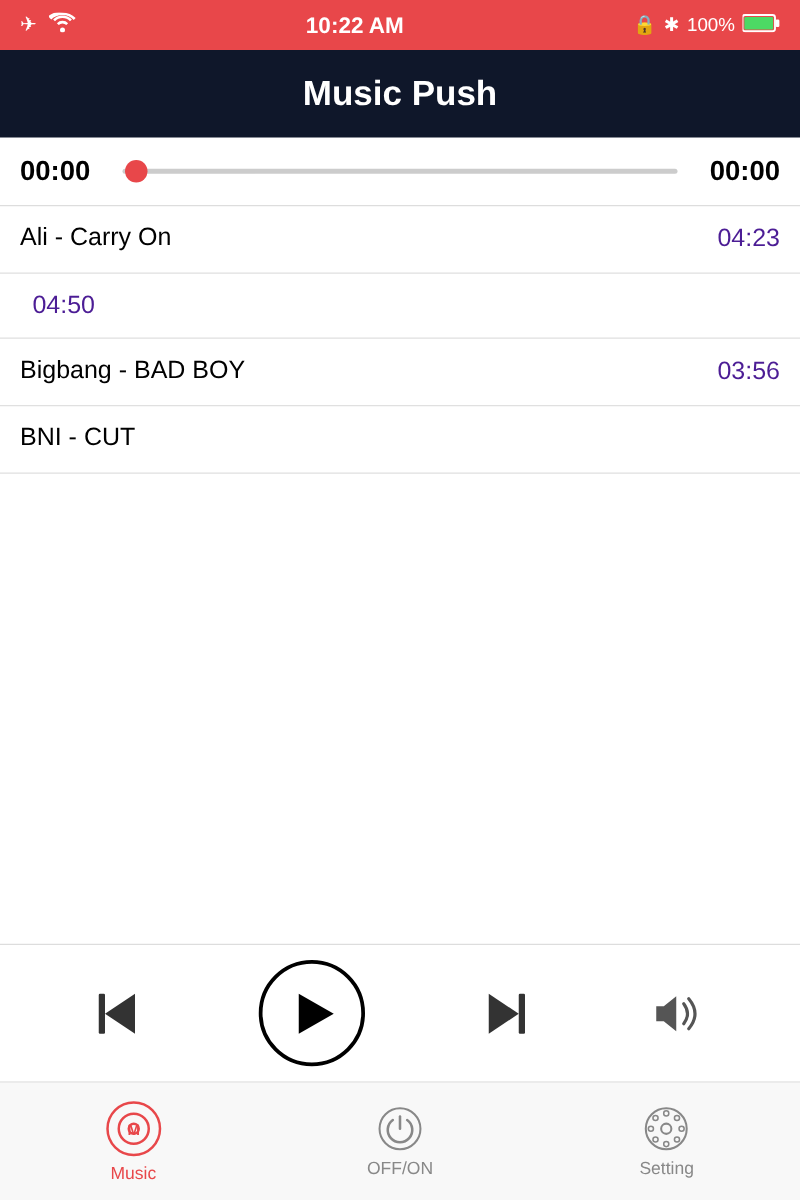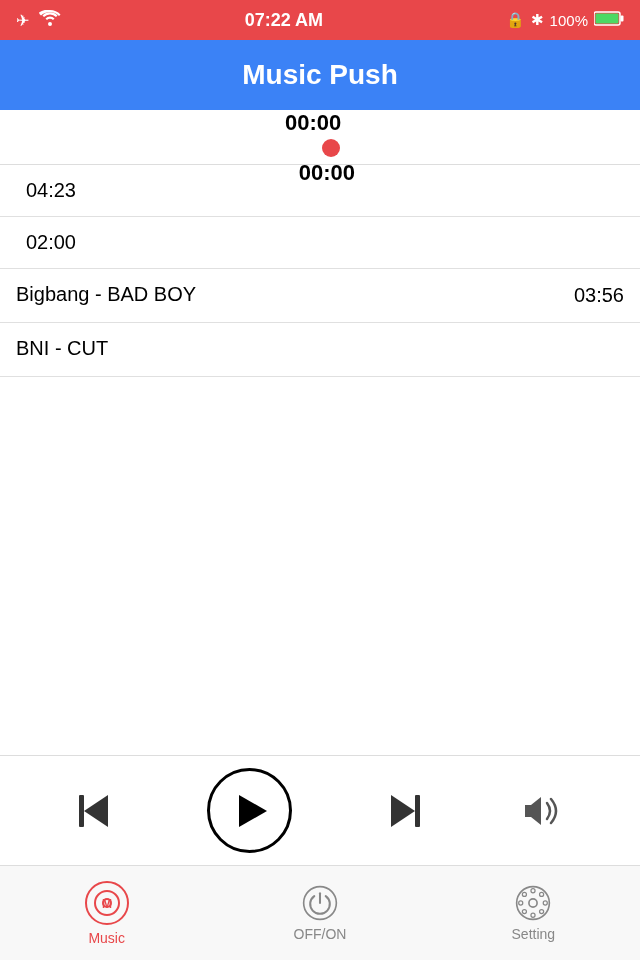--- a/index.html
+++ b/index.html
@@ -24,40 +24,39 @@
       font-size: 16px;
       font-weight: 500;
     }
     .status-left { display: flex; align-items: center; gap: 10px; }
     .status-center { font-size: 18px; font-weight: 600; }
     .status-right { display: flex; align-items: center; gap: 6px; font-size: 15px; }
 
     
     .header {
       height: 70px;
-      background: #3b82f6;
+      background: #0f172a;
       display: flex;
       align-items: center;
       justify-content: center;
     }
     .header-title {
       color: white;
       font-size: 28px;
       font-weight: 600;
     }
 
     
     .progress-bar-section {
       height: 55px;
       display: flex;
       align-items: center;
       padding: 0 16px;
       gap: 12px;
       border-bottom: 1px solid #ddd;
-      flex-direction: column;
     }
     .time-label {
       font-size: 22px;
       font-weight: 600;
       color: #000;
       min-width: 70px;
     }
     .time-label.right { text-align: right; }
     .slider-container {
       flex: 1;
@@ -92,21 +91,21 @@
     .song-item {
       display: flex;
       align-items: center;
       padding: 14px 16px;
       border-bottom: 1px solid #e0e0e0;
       justify-content: space-between;
     }
     .song-info { display: flex; flex-direction: column; gap: 2px; }
     .song-title { font-size: 20px; color: #000; font-weight: 400; }
     .song-artist { font-size: 16px; color: #999; }
-    .song-duration { font-size: 20px; color: #000000; min-width: 60px; text-align: right; }
+    .song-duration { font-size: 20px; color: #4c1d95; min-width: 60px; text-align: right; }
 
     
     .player-controls {
       height: 110px;
       border-top: 1px solid #ddd;
       display: flex;
       align-items: center;
       justify-content: space-around;
       padding: 0 30px;
       background: #fff;
@@ -204,21 +203,21 @@
 
 <div class="status-bar">
   <div class="status-left">
     <span>✈</span>
     <span>
       <svg width="22" height="16" viewBox="0 0 22 16" fill="white">
         <path d="M11 12a2 2 0 1 1 0 4 2 2 0 0 1 0-4zm-4.5-3.5a6.3 6.3 0 0 1 9 0l-1.5 1.5a4.2 4.2 0 0 0-6 0L6.5 8.5zm-3-3a10.5 10.5 0 0 1 15 0l-1.5 1.5a8.4 8.4 0 0 0-12 0L3.5 5.5zM0 2.5A14.7 14.7 0 0 1 11 0c4.1 0 7.8 1.7 10.5 4.4L20 5.9A12.6 12.6 0 0 0 11 2C7.5 2 4.3 3.3 2 5.6L.5 4.1z"></path>
       </svg>
     </span>
   </div>
-  <div class="status-center">07:22 AM</div>
+  <div class="status-center">10:22 AM</div>
   <div class="status-right">
     <span>🔒</span>
     <span>✱</span>
     <span>100%</span>
     <span>
       <svg width="30" height="15" viewBox="0 0 30 15">
         <rect x="0" y="1" width="26" height="13" rx="2" ry="2" fill="none" stroke="white" stroke-width="1.5"></rect>
         <rect x="26.5" y="4.5" width="3" height="6" rx="1" fill="white"></rect>
         <rect x="1.5" y="2.5" width="23" height="10" rx="1" fill="#4cd964"></rect>
       </svg>
@@ -236,24 +235,28 @@
     <span class="time-label">00:00</span>
     <div class="slider-container">
       <div class="slider-track"></div>
       <div class="slider-thumb"></div>
     </div>
     <span class="time-label right">00:00</span>
   </div>
 
   <div class="song-list">
   <div class="song-item">
+      <div class="song-info">
+        <span class="song-title">Ali - Carry On</span>
+        <span class="song-artist"><unknown></unknown></span>
+      </div>
       <span class="song-duration">04:23</span>
     </div>
       <div class="song-item">
-      <span class="song-duration">02:00</span>
+      <span class="song-duration">04:50</span>
     </div>
       <div class="song-item">
       <div class="song-info">
         <span class="song-title">Bigbang - BAD BOY</span>
         <span class="song-artist"><unknown></unknown></span>
       </div>
       <span class="song-duration">03:56</span>
     </div>
       <div class="song-item">
       <div class="song-info">

